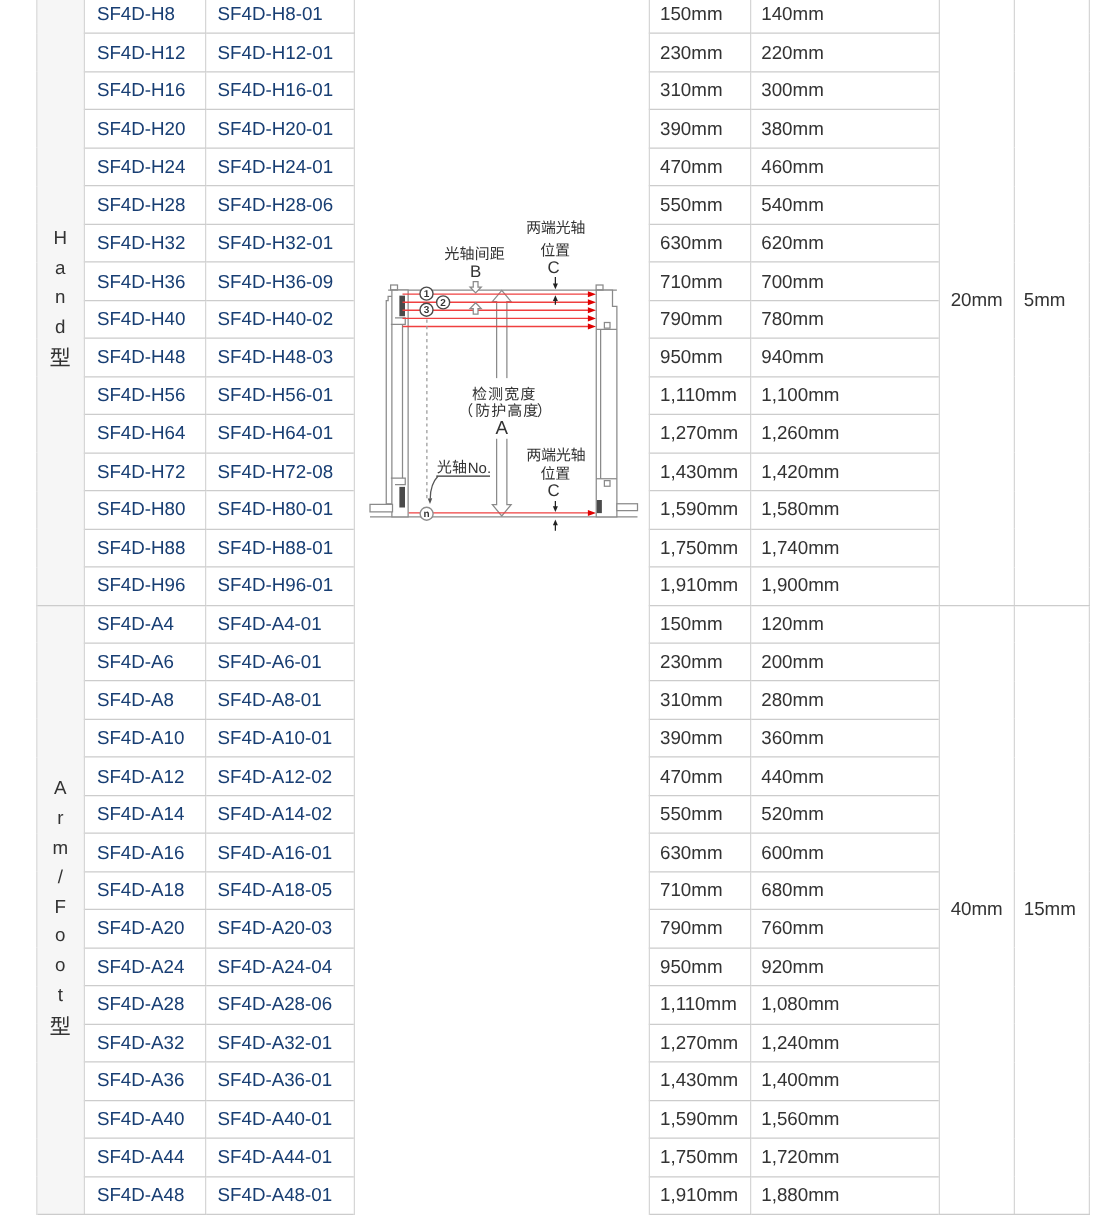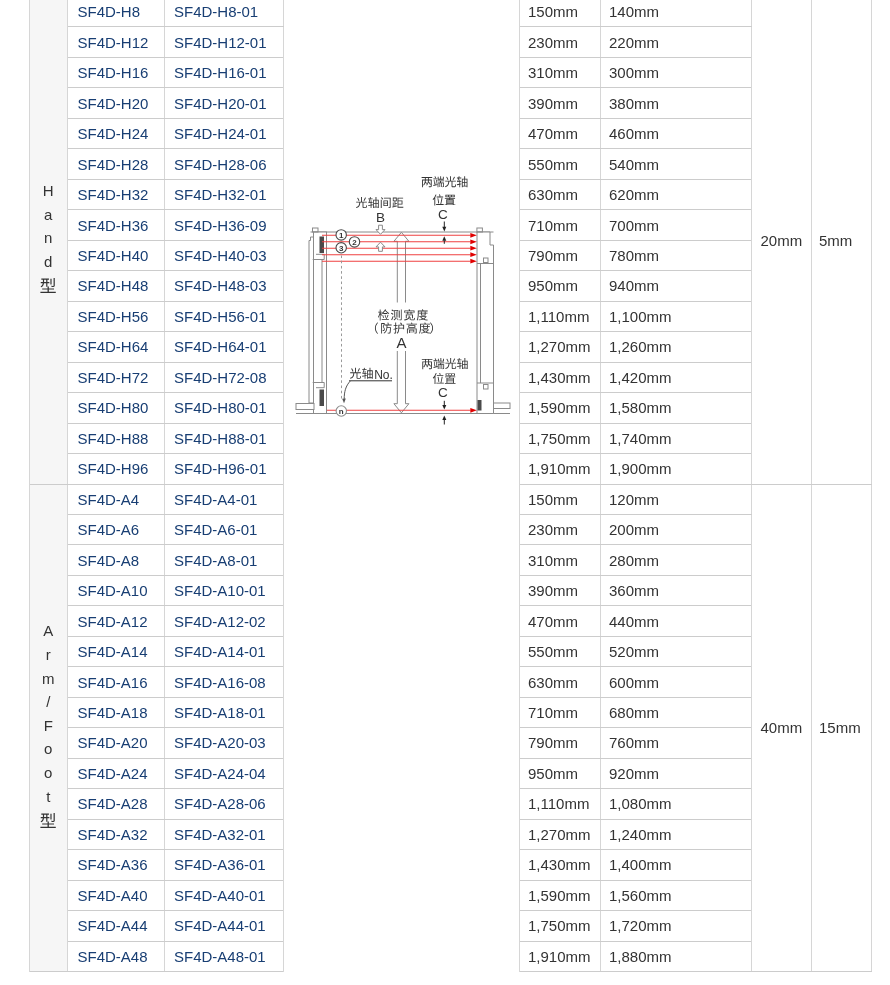--- a/index.html
+++ b/index.html
@@ -129,21 +129,21 @@
 
 <tr>
         <td class="c3 blue">SF4D-H36</td>
         <td class="c4 blue">SF4D-H36-09</td>
         <td class="c6">710mm</td>
         <td class="c7">700mm</td>
       </tr>
 
 <tr>
         <td class="c3 blue">SF4D-H40</td>
-        <td class="c4 blue">SF4D-H40-03</td>
+        <td class="c4 blue">SF4D-H40-02</td>
         <td class="c6">790mm</td>
         <td class="c7">780mm</td>
       </tr>
 
 <tr>
         <td class="c3 blue">SF4D-H48</td>
         <td class="c4 blue">SF4D-H48-03</td>
         <td class="c6">950mm</td>
         <td class="c7">940mm</td>
       </tr>
@@ -237,35 +237,35 @@
 
 <tr>
         <td class="c3 blue">SF4D-A12</td>
         <td class="c4 blue">SF4D-A12-02</td>
         <td class="c6">470mm</td>
         <td class="c7">440mm</td>
       </tr>
 
 <tr>
         <td class="c3 blue">SF4D-A14</td>
-        <td class="c4 blue">SF4D-A14-01</td>
+        <td class="c4 blue">SF4D-A14-02</td>
         <td class="c6">550mm</td>
         <td class="c7">520mm</td>
       </tr>
 
 <tr>
         <td class="c3 blue">SF4D-A16</td>
-        <td class="c4 blue">SF4D-A16-08</td>
+        <td class="c4 blue">SF4D-A16-01</td>
         <td class="c6">630mm</td>
         <td class="c7">600mm</td>
       </tr>
 
 <tr>
         <td class="c3 blue">SF4D-A18</td>
-        <td class="c4 blue">SF4D-A18-01</td>
+        <td class="c4 blue">SF4D-A18-05</td>
         <td class="c6">710mm</td>
         <td class="c7">680mm</td>
       </tr>
 
 <tr>
         <td class="c3 blue">SF4D-A20</td>
         <td class="c4 blue">SF4D-A20-03</td>
         <td class="c6">790mm</td>
         <td class="c7">760mm</td>
       </tr>

